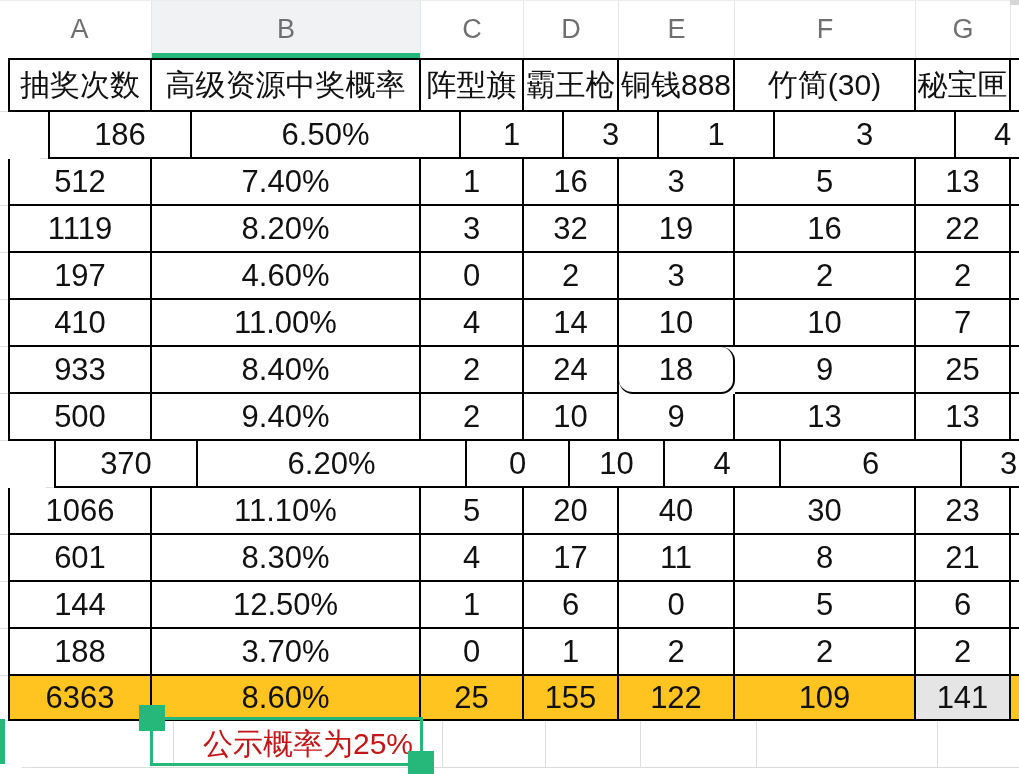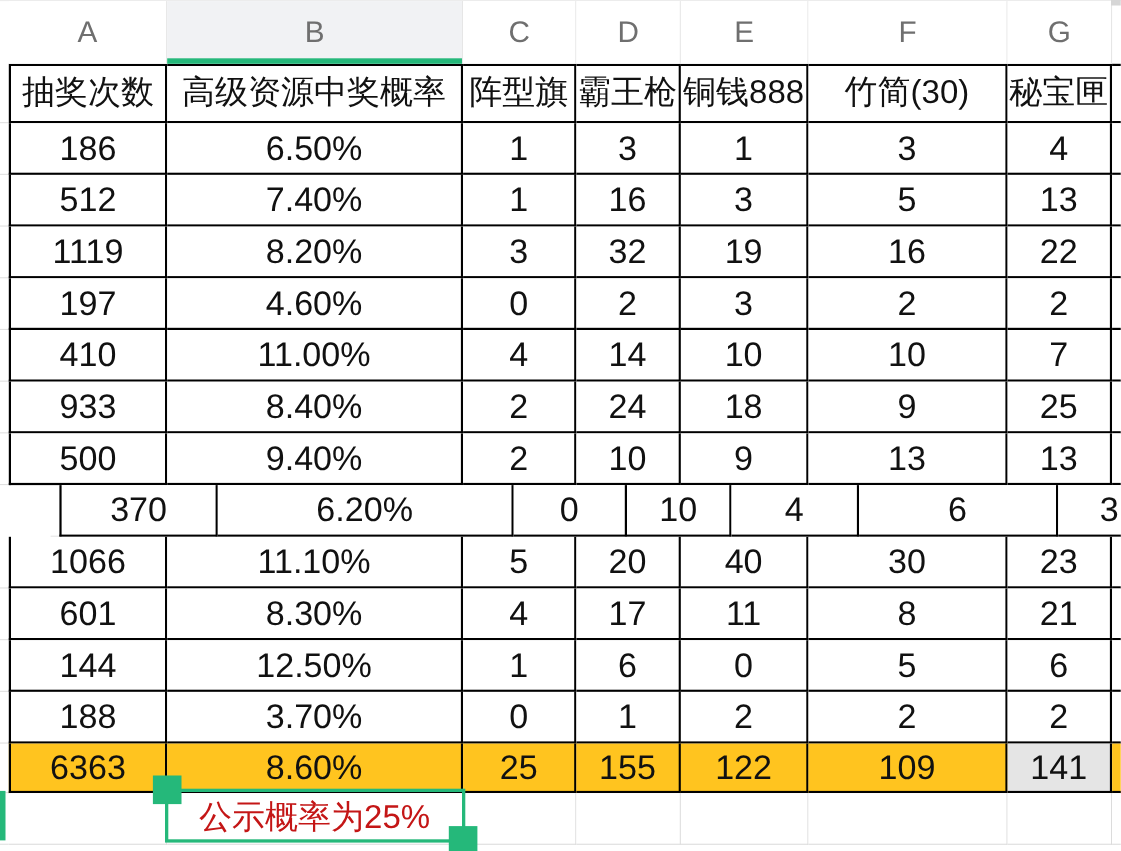--- a/index.html
+++ b/index.html
@@ -60,21 +60,21 @@
         <div class="sliver gridline" style="width: 8px; flex: 0 0 8px;"></div>
         <div class="cell first" style="width: 144px; flex: 0 0 144px;">抽奖次数</div>
         <div class="cell" style="width: 269px; flex: 0 0 269px;">高级资源中奖概率</div>
         <div class="cell" style="width: 103px; flex: 0 0 103px;">阵型旗</div>
         <div class="cell" style="width: 95px; flex: 0 0 95px;">霸王枪</div>
         <div class="cell" style="width: 116px; flex: 0 0 116px;">铜钱888</div>
         <div class="cell" style="width: 181px; flex: 0 0 181px;">竹简(30)</div>
         <div class="cell" style="width: 95px; flex: 0 0 95px;">秘宝匣</div>
         <div class="cell hs" style="width: 8px; flex: 0 0 8px;"></div>
       </div>
-      <div class="trow body row" style="height: 47px;">
+      <div class="trow body row" style="height: 47px; padding-left: 40px;">
         <div class="sliver gridline" style="width: 8px; flex: 0 0 8px;"></div>
         <div class="cell first" style="width: 144px; flex: 0 0 144px;">186</div>
         <div class="cell" style="width: 269px; flex: 0 0 269px;">6.50%</div>
         <div class="cell" style="width: 103px; flex: 0 0 103px;">1</div>
         <div class="cell" style="width: 95px; flex: 0 0 95px;">3</div>
         <div class="cell" style="width: 116px; flex: 0 0 116px;">1</div>
         <div class="cell" style="width: 181px; flex: 0 0 181px;">3</div>
         <div class="cell" style="width: 95px; flex: 0 0 95px;">4</div>
         <div class="cell hs" style="width: 8px; flex: 0 0 8px;"></div>
       </div>
@@ -121,21 +121,21 @@
         <div class="cell" style="width: 181px; flex: 0 0 181px;">10</div>
         <div class="cell" style="width: 95px; flex: 0 0 95px;">7</div>
         <div class="cell hs" style="width: 8px; flex: 0 0 8px;"></div>
       </div>
       <div class="trow body row" style="height: 47px;">
         <div class="sliver gridline" style="width: 8px; flex: 0 0 8px;"></div>
         <div class="cell first" style="width: 144px; flex: 0 0 144px;">933</div>
         <div class="cell" style="width: 269px; flex: 0 0 269px;">8.40%</div>
         <div class="cell" style="width: 103px; flex: 0 0 103px;">2</div>
         <div class="cell" style="width: 95px; flex: 0 0 95px;">24</div>
-        <div class="cell" style="width: 116px; flex: 0 0 116px;">18</div>
+        <div class="cell" style="width: 116px; flex: 0 0 116px; border-radius: 14px;">18</div>
         <div class="cell" style="width: 181px; flex: 0 0 181px;">9</div>
         <div class="cell" style="width: 95px; flex: 0 0 95px;">25</div>
         <div class="cell hs" style="width: 8px; flex: 0 0 8px;"></div>
       </div>
       <div class="trow body row" style="height: 47px;">
         <div class="sliver gridline" style="width: 8px; flex: 0 0 8px;"></div>
         <div class="cell first" style="width: 144px; flex: 0 0 144px;">500</div>
         <div class="cell" style="width: 269px; flex: 0 0 269px;">9.40%</div>
         <div class="cell" style="width: 103px; flex: 0 0 103px;">2</div>
         <div class="cell" style="width: 95px; flex: 0 0 95px;">10</div>
@@ -203,21 +203,21 @@
         <div class="sliver gridline" style="width: 8px; flex: 0 0 8px;"></div>
         <div class="cell first" style="width: 144px; flex: 0 0 144px; background: rgb(255, 196, 31);">6363</div>
         <div class="cell" style="width: 269px; flex: 0 0 269px; background: rgb(255, 196, 31);">8.60%</div>
         <div class="cell" style="width: 103px; flex: 0 0 103px; background: rgb(255, 196, 31);">25</div>
         <div class="cell" style="width: 95px; flex: 0 0 95px; background: rgb(255, 196, 31);">155</div>
         <div class="cell" style="width: 116px; flex: 0 0 116px; background: rgb(255, 196, 31);">122</div>
         <div class="cell" style="width: 181px; flex: 0 0 181px; background: rgb(255, 196, 31);">109</div>
         <div class="cell" style="width: 95px; flex: 0 0 95px; background: #e5e5e5;">141</div>
         <div class="cell hs" style="width: 8px; flex: 0 0 8px; background: rgb(255, 196, 31);"></div>
       </div>
-      <div class="trow note row" style="height: 47px;">
+      <div class="trow note row" style="height: 47px; margin-left: 22px;">
         <div class="sliver gridline" style="width: 8px; flex: 0 0 8px;"></div>
         <div class="cell first" style="width: 144px; flex: 0 0 144px;"></div>
         <div class="cell" style="width: 269px; flex: 0 0 269px; color: rgb(196, 22, 22);">公示概率为25%</div>
         <div class="cell" style="width: 103px; flex: 0 0 103px;"></div>
         <div class="cell" style="width: 95px; flex: 0 0 95px;"></div>
         <div class="cell" style="width: 116px; flex: 0 0 116px;"></div>
         <div class="cell" style="width: 181px; flex: 0 0 181px;"></div>
         <div class="cell" style="width: 95px; flex: 0 0 95px;"></div>
         <div class="cell hs" style="width: 8px; flex: 0 0 8px;"></div>
       </div>

